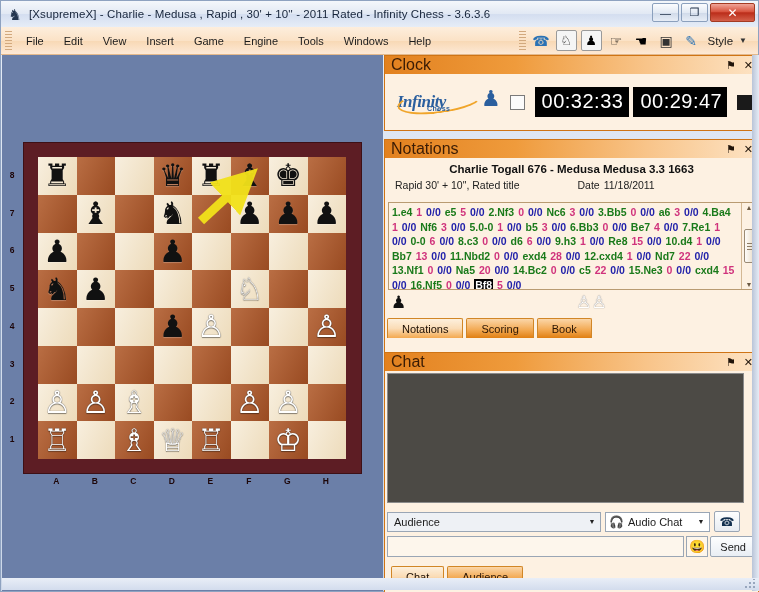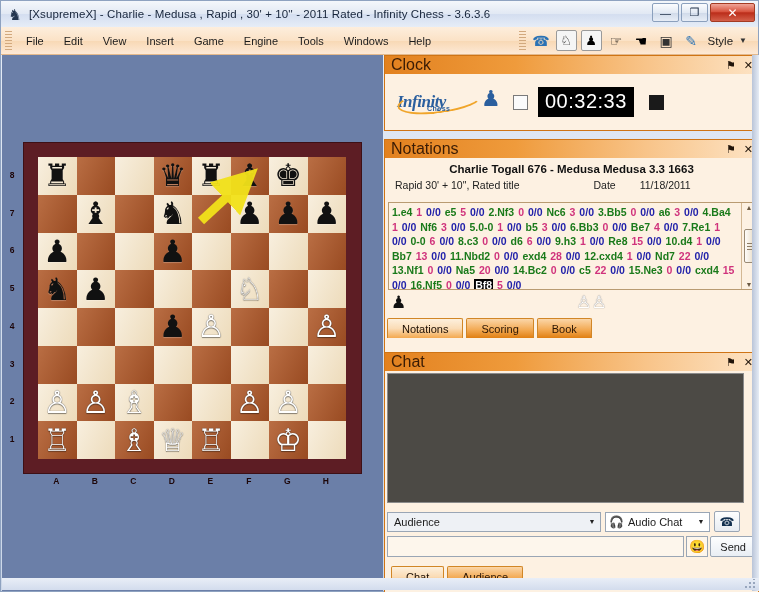--- a/index.html
+++ b/index.html
@@ -185,21 +185,21 @@
   #notations-panel { top: 84px; }
   #notations-body { height: 200px; position: relative; padding: 0; }
   #nt-header { padding: 5px 8px 2px; }
   #nt-players {
     text-align: center; font-size: 11.5px; font-weight: bold; color: #111;
   }
   #nt-meta {
     display: flex; font-size: 10.5px; color: #222; margin-top: 4px; padding: 0 2px;
   }
   #nt-meta .mleft { }
-  #nt-meta .mright { margin-left: 74px; }
+  #nt-meta .mright { margin-left: 58px; }
   #movelist-wrap {
     position: absolute; left: 3px; top: 44px; width: 369px; height: 88px;
     border: 1px solid #b99b72; background: #fdf1e2; overflow: hidden;
     display: flex;
   }
   #movelist {
     flex: 1; padding: 2px 3px; font-size: 10.5px; line-height: 14.5px;
     font-weight: bold; color: #1d6b1d; word-spacing: 1px;
   }
   #movelist .mv { color: #1a7a1a; }
@@ -522,39 +522,40 @@
       <div class="panel-body" id="clock-body">
         <div id="logo">
           <div class="logo-swoosh"></div>
           <div class="logo-inf">Infinity</div>
           <div class="logo-sub">Chess</div>
           <div class="logo-pawn">♟</div>
         </div>
         <div class="turn-box"></div>
         <div class="clock-digits">00:32:33</div>
         <div class="clock-gap"></div>
+        <div class="clock-digits">00:29:47</div>
         <div class="turn-box filled" style="margin-right:0;"></div>
       </div>
     </div>
 
     <div class="panel" id="notations-panel">
       <div class="panel-title">
         <span class="ptitle-text">Notations</span>
         <span class="ptitle-btns">
           <span>⚑</span>
           <span>✕</span>
         </span>
       </div>
       <div class="panel-body" id="notations-body">
         <div id="nt-header">
           <div id="nt-players">Charlie Togall 676 - Medusa Medusa 3.3 1663</div>
           <div id="nt-meta">
             <span class="mleft">Rapid 30' + 10", Rated  title</span>
             <span class="mright">Date</span>
-            <span style="margin-left:24px;">11/18/2011</span>
+            <span style="margin-left:4px;">11/18/2011</span>
           </div>
         </div>
         <div id="movelist-wrap">
           <div id="movelist"><span><span class="mv">1.e4</span><span class="ev"> 1</span><span class="zz"> 0/0  </span></span><span><span class="mv">e5</span><span class="ev"> 5</span><span class="zz"> 0/0  </span></span><span><span class="mv">2.Nf3</span><span class="ev"> 0</span><span class="zz"> 0/0  </span></span><span><span class="mv">Nc6</span><span class="ev"> 3</span><span class="zz"> 0/0  </span></span><span><span class="mv">3.Bb5</span><span class="ev"> 0</span><span class="zz"> 0/0  </span></span><span><span class="mv">a6</span><span class="ev"> 3</span><span class="zz"> 0/0  </span></span><span><span class="mv">4.Ba4</span><span class="ev"> 1</span><span class="zz"> 0/0  </span></span><span><span class="mv">Nf6</span><span class="ev"> 3</span><span class="zz"> 0/0  </span></span><span><span class="mv">5.0-0</span><span class="ev"> 1</span><span class="zz"> 0/0  </span></span><span><span class="mv">b5</span><span class="ev"> 3</span><span class="zz"> 0/0  </span></span><span><span class="mv">6.Bb3</span><span class="ev"> 0</span><span class="zz"> 0/0  </span></span><span><span class="mv">Be7</span><span class="ev"> 4</span><span class="zz"> 0/0  </span></span><span><span class="mv">7.Re1</span><span class="ev"> 1</span><span class="zz"> 0/0  </span></span><span><span class="mv">0-0</span><span class="ev"> 6</span><span class="zz"> 0/0  </span></span><span><span class="mv">8.c3</span><span class="ev"> 0</span><span class="zz"> 0/0  </span></span><span><span class="mv">d6</span><span class="ev"> 6</span><span class="zz"> 0/0  </span></span><span><span class="mv">9.h3</span><span class="ev"> 1</span><span class="zz"> 0/0  </span></span><span><span class="mv">Re8</span><span class="ev"> 15</span><span class="zz"> 0/0  </span></span><span><span class="mv">10.d4</span><span class="ev"> 1</span><span class="zz"> 0/0  </span></span><span><span class="mv">Bb7</span><span class="ev"> 13</span><span class="zz"> 0/0  </span></span><span><span class="mv">11.Nbd2</span><span class="ev"> 0</span><span class="zz"> 0/0  </span></span><span><span class="mv">exd4</span><span class="ev"> 28</span><span class="zz"> 0/0  </span></span><span><span class="mv">12.cxd4</span><span class="ev"> 1</span><span class="zz"> 0/0  </span></span><span><span class="mv">Nd7</span><span class="ev"> 22</span><span class="zz"> 0/0  </span></span><span><span class="mv">13.Nf1</span><span class="ev"> 0</span><span class="zz"> 0/0  </span></span><span><span class="mv">Na5</span><span class="ev"> 20</span><span class="zz"> 0/0  </span></span><span><span class="mv">14.Bc2</span><span class="ev"> 0</span><span class="zz"> 0/0  </span></span><span><span class="mv">c5</span><span class="ev"> 22</span><span class="zz"> 0/0  </span></span><span><span class="mv">15.Ne3</span><span class="ev"> 0</span><span class="zz"> 0/0  </span></span><span><span class="mv">cxd4</span><span class="ev"> 15</span><span class="zz"> 0/0  </span></span><span><span class="mv">16.Nf5</span><span class="ev"> 0</span><span class="zz"> 0/0  </span></span><span><span class="mv sel">Bf8</span><span class="ev"> 5</span><span class="zz"> 0/0  </span></span></div>
           <div class="vscroll">
             <div class="arw">▲</div>
             <div class="thumb"></div>
             <div class="arw">▼</div>
           </div>
         </div>

